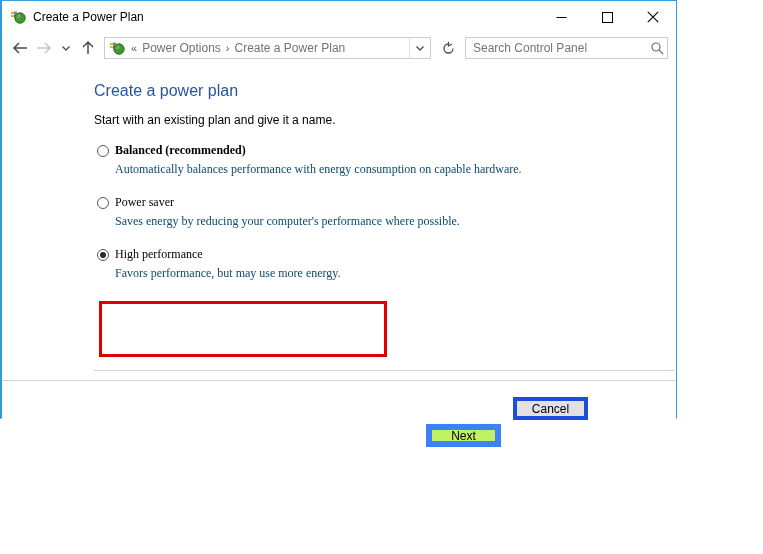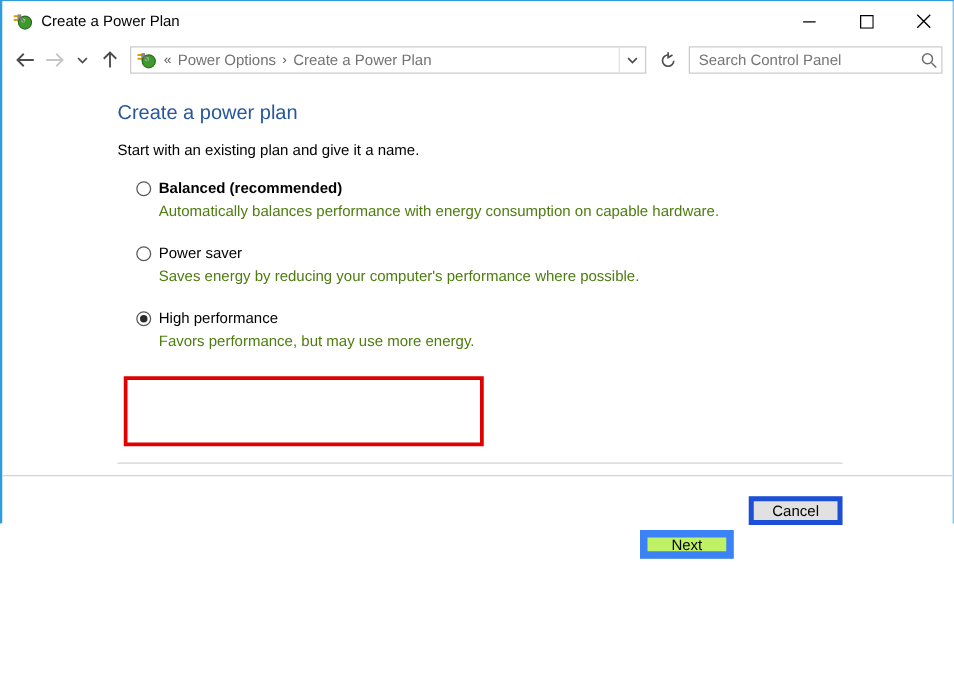--- a/index.html
+++ b/index.html
@@ -12,21 +12,21 @@
     height: 554px;
     font-family: "Liberation Sans", sans-serif;
     overflow: hidden;
     position: relative;
   }
 
   .window {
     position: absolute;
     left: 0;
     top: 0;
-    width: 763px;
+    width: 677px;
     height: 419px;
     background: #ffffff;
     box-sizing: border-box;
     border-left: 2px solid #2f9ce0;
     border-top: 1px solid #2f9ce0;
     border-right: 1px solid #2f9ce0;
     border-bottom: 1px solid #d9d9d9;
   }
 
   
@@ -189,21 +189,22 @@
     position: absolute;
     left: 92px;
     top: 50px;
     font-size: 12px;
     color: #000000;
     white-space: nowrap;
   }
 
   .option {
     position: absolute;
-    left: 107px;
+    left: 95px;
+    font-family: Liberation Serif, serif;
   }
   .option-row {
     display: flex;
     align-items: flex-start;
   }
   .radio {
     width: 12px;
     height: 12px;
     border-radius: 50%;
     border: 1px solid #5a5a5a;
@@ -226,21 +227,21 @@
   }
   .option-label {
     font-size: 12px;
     color: #000000;
     line-height: 15px;
     white-space: nowrap;
   }
   .option-label.bold { font-weight: bold; }
   .option-desc {
     font-size: 12px;
-    color: #4d7c0f;
+    color: #0c4a6e;
     margin-left: 18px;
     margin-top: 4px;
     white-space: nowrap;
   }
 
   .highlight-box {
     position: absolute;
     left: 97px;
     top: 238px;
     width: 288px;

